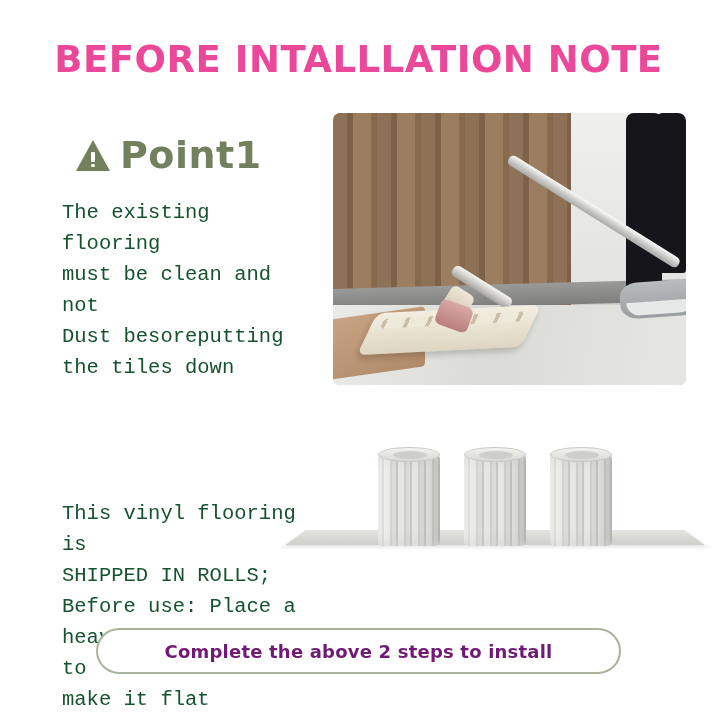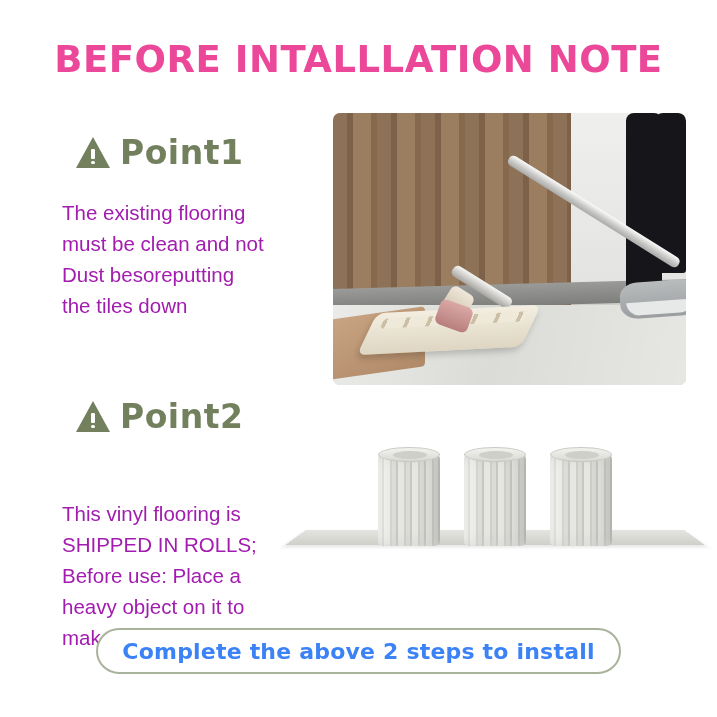--- a/index.html
+++ b/index.html
@@ -72,32 +72,32 @@
     left: 15.2px;
     top: 24px;
     width: 3.4px;
     height: 3.4px;
     background: #ffffff;
     border-radius: 50%;
   }
   .point-label {
     font-family: "DejaVu Sans", sans-serif;
     font-weight: bold;
-    font-size: 33px;
+    font-size: 38px;
     color: #72805e;
     letter-spacing: 0.5px;
     line-height: 1;
   }
 
   .point-body {
     position: absolute;
-    font-family: Liberation Sans, sans-serif;
+    font-family: Liberation Mono, monospace;
     font-size: 20.5px;
     line-height: 31px;
-    color: #a21caf;
+    color: #14532d;
     white-space: pre-line;
   }
 
   
   .photo1 {
     position: absolute;
     left: 333px;
     top: 113px;
     width: 353px;
     height: 272px;
@@ -294,22 +294,22 @@
     border-radius: 23px;
     box-sizing: border-box;
     display: flex;
     align-items: center;
     justify-content: center;
     background: #ffffff;
   }
   .cta-text {
     font-family: "DejaVu Sans", sans-serif;
     font-weight: bold;
-    font-size: 22px;
-    color: #3b82f6;
+    font-size: 18px;
+    color: #701a75;
     letter-spacing: 0.2px;
   }
 </style>
 </head>
 <body>
 
 <div class="page">
 
   <div class="title">BEFORE INTALLLATION NOTE</div>
 
@@ -336,28 +336,20 @@
     <div class="p1-leg-a"></div>
     <div class="p1-leg-b"></div>
     <div class="p1-slipper"></div>
     <div class="p1-pole"></div>
     <div class="p1-pole2"></div>
     <div class="p1-joint"></div>
     <div class="p1-mophead"></div>
     <div class="p1-mop-clip"></div>
   </div>
 
-  <div class="point-head" style="left:76px; top:400px;">
-    <span class="warn-icon">
-      <span class="tri"></span>
-        <span class="bang"></span>
-        <span class="dot"></span>
-    </span>
-    <span class="point-label">Point2</span>
-  </div>
   <div class="point-body" style="left:62px; top:462px; width:250px;margin-top:36px;">This vinyl flooring is
 SHIPPED IN ROLLS;
 Before use: Place a
 heavy object on it to
 make it flat</div>
 
   <div class="photo2">
     <div class="sheet"></div>
     <div class="roll r1">
         <span class="cap"></span>

